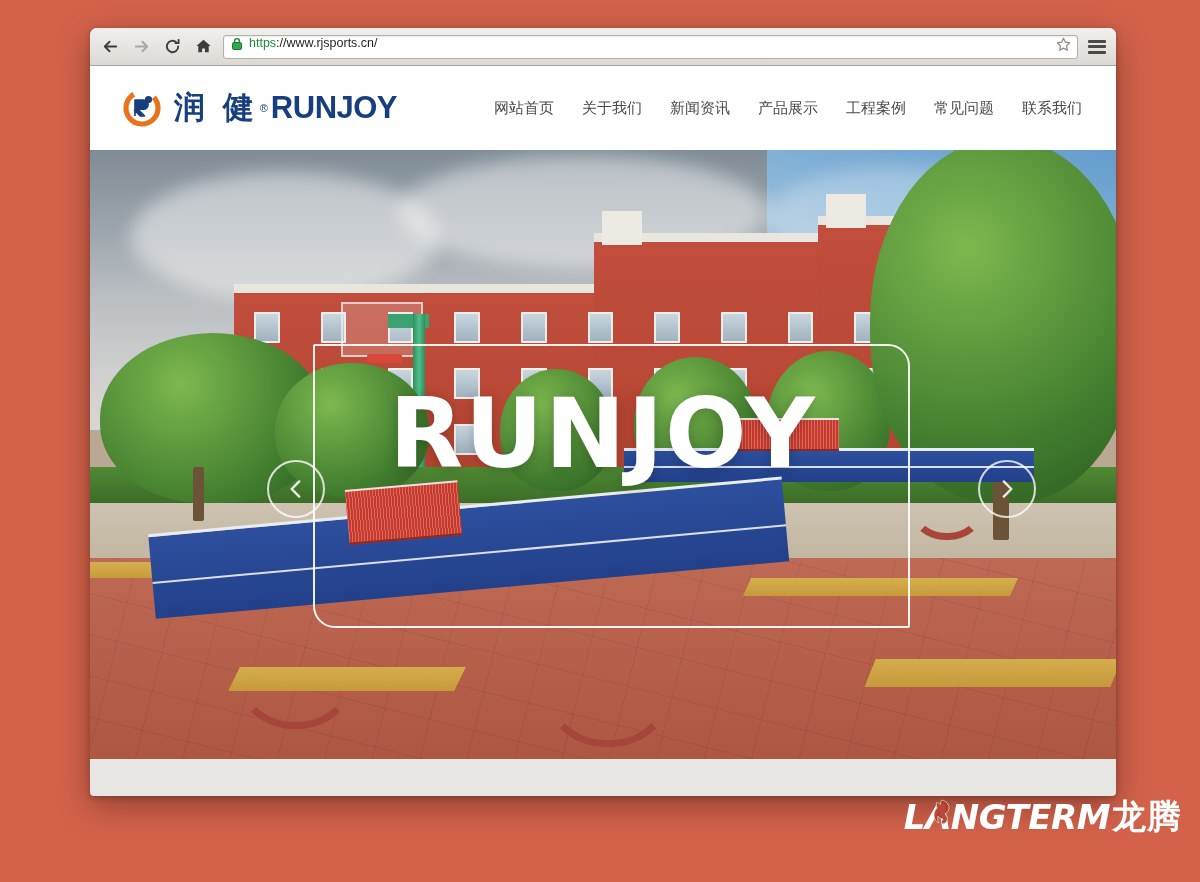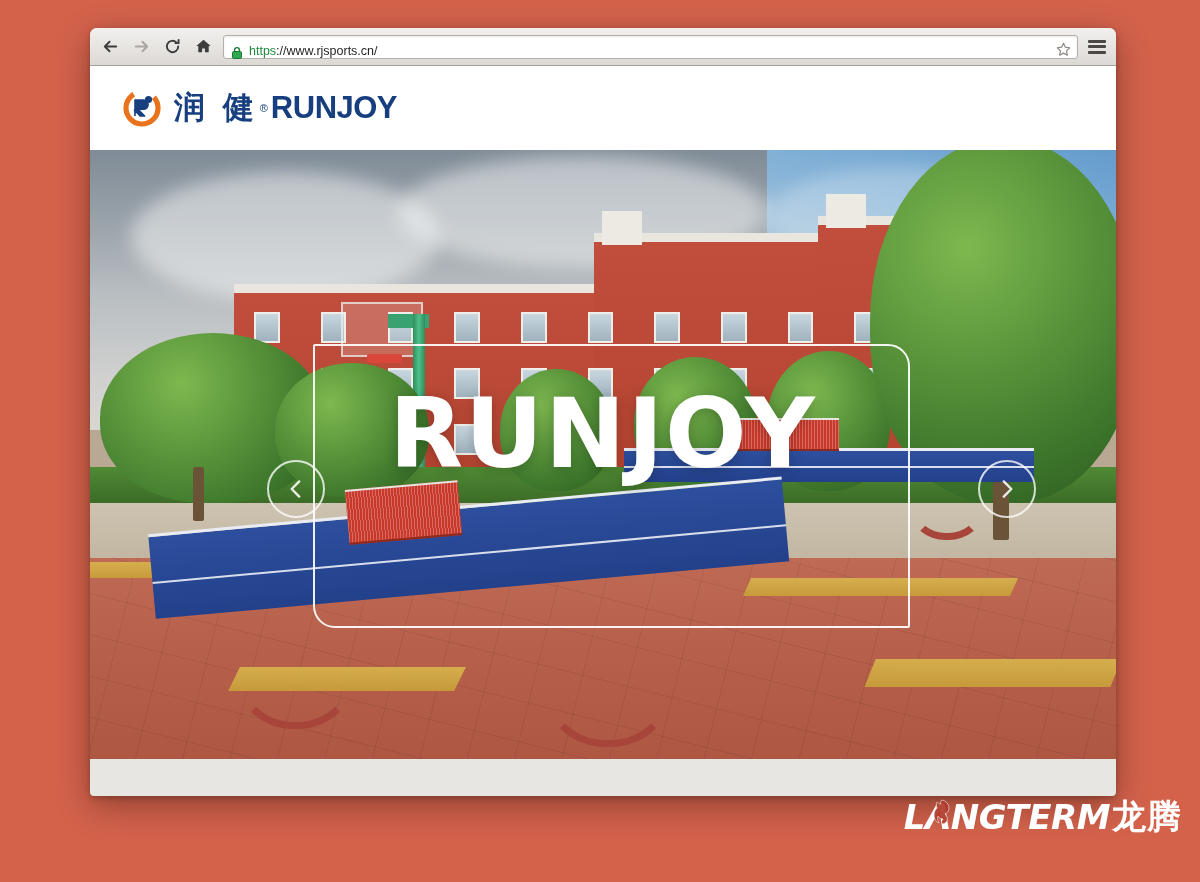--- a/index.html
+++ b/index.html
@@ -110,21 +110,21 @@
     display: flex; align-items: center; justify-content: center;
     color: #3d3d3d;
   }
   .nav-btn.disabled { color: #aaa6a2; }
 
   #omnibox {
     flex: 1; height: 24px;
     background: #ffffff;
     border: 1px solid #b3afab;
     border-radius: 3px;
-    display: flex; align-items: flex-end;
+    display: flex; align-items: flex-start;
     padding: 0 5px 0 7px;
     box-shadow: inset 0 1px 2px rgba(0,0,0,0.09);
   }
   #padlock-icon {
     width: 12px; height: 13px; flex: none; margin-right: 6px;
   }
   #url-text {
     flex: 1; font-size: 12.5px; color: #1f1f1f; white-space: nowrap; overflow: hidden;
   }
   #url-text .scheme { color: #1e8a3c; }
@@ -427,20 +427,29 @@
             <circle cx="20" cy="20" r="16" fill="none" stroke="#e8731c" stroke-width="5.2" stroke-dasharray="78 22" transform="rotate(-42 20 20)"></circle>
             <circle cx="26.5" cy="11.5" r="3.6" fill="#173f7f"></circle>
             <path d="M13 28V12h8.5a4.6 4.6 0 0 1 0 9.2H16l6.6 6.8h-4.4L12 21.5" fill="#173f7f" stroke="#173f7f" stroke-width="1.6" stroke-linejoin="round"></path>
           </svg>
         </span>
         <span id="logo-cn">润 健</span>
         <span id="logo-reg">®</span>
         <span id="logo-en">RUNJOY</span>
       </div>
 
+      <nav id="site-nav">
+        <a class="nav-link">网站首页</a>
+        <a class="nav-link">关于我们</a>
+        <a class="nav-link">新闻资讯</a>
+        <a class="nav-link">产品展示</a>
+        <a class="nav-link">工程案例</a>
+        <a class="nav-link">常见问题</a>
+        <a class="nav-link">联系我们</a>
+      </nav>
     </header>
 
     <section id="hero">
 
       <div id="hero-sky">
         <span class="cloud" style="left:4%;top:8%;width:30%;height:46%;"></span>
         <span class="cloud" style="left:30%;top:2%;width:36%;height:40%;"></span>
         <span class="cloud" style="left:66%;top:6%;width:26%;height:36%;opacity:.6;"></span>
       </div>
 

